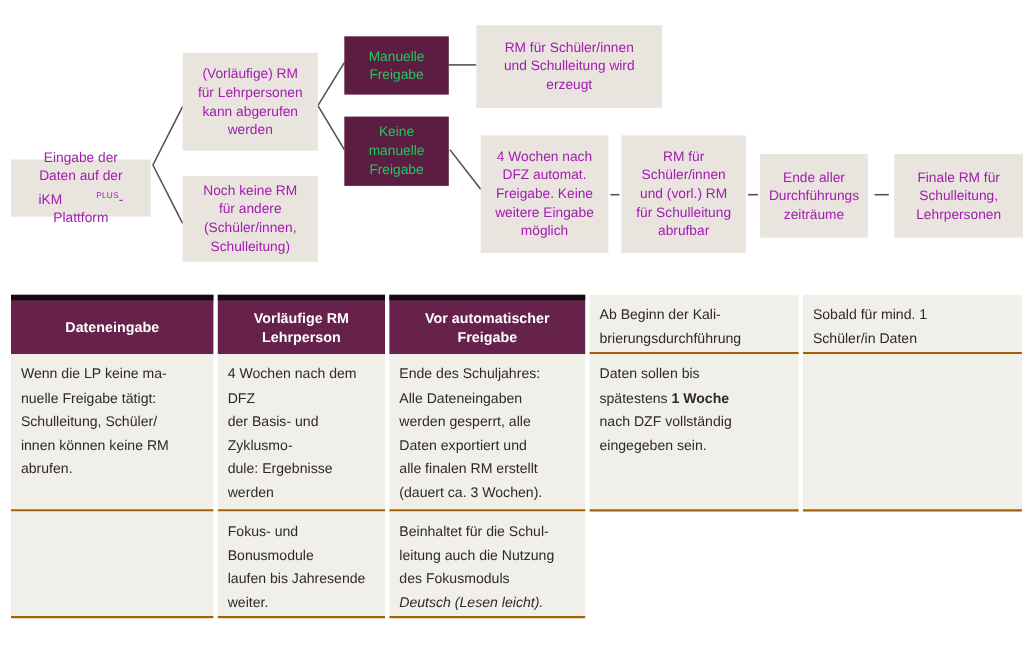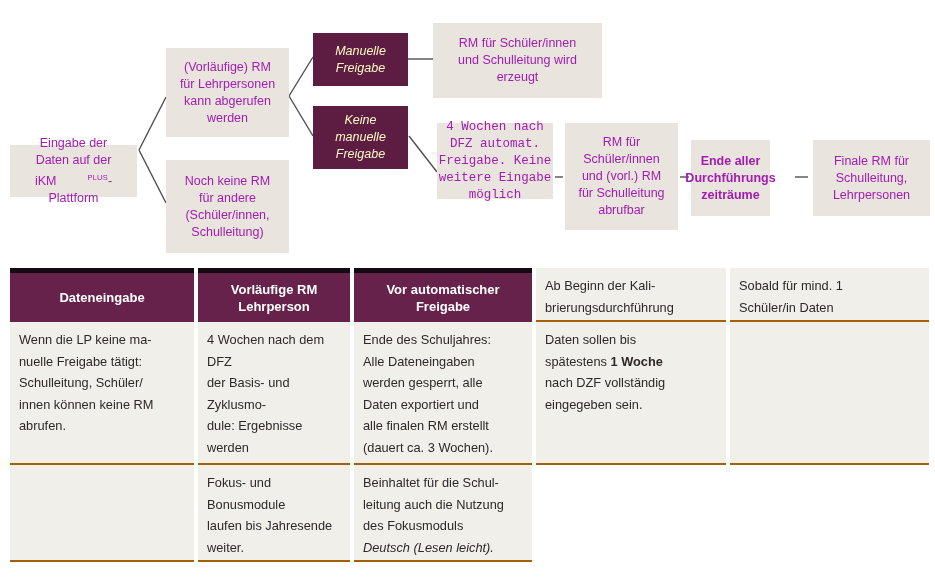--- a/index.html
+++ b/index.html
@@ -8,21 +8,21 @@
     font-family:"Liberation Sans",sans-serif;color:#2e282b;
   }
   
   #flowchart{position:absolute;left:0;top:0;width:935px;height:262px;}
   #connectors{position:absolute;left:0;top:0;}
   .fc-box{
     position:absolute;display:flex;align-items:center;justify-content:center;
     text-align:center;white-space:pre-line;background:#e9e5de;color:#a21caf;
     font-size:12.5px;line-height:17px;
   }
-  .fc-box.dark{background:#5d1d43;color:#fef9c3;font-style:italic;}
+  .fc-box.dark{background:#5d1d43;color:#22c55e;}
   .fc-sup{font-size:7.5px;vertical-align:super;letter-spacing:.2px;padding-left:31px;}
   
   #phase-table{
     position:absolute;left:10px;top:268px;width:919px;
     display:grid;
     grid-template-columns:184px 152px 178px 190px 199px;
     grid-template-rows:54px 143px 97px;
     column-gap:4px;
   }
   .th{
@@ -66,21 +66,21 @@
 iKM</span><span class="fc-sup">PLUS</span><span>-Plattform</span></span>
     </div>
 
     <div class="fc-box" style="left:166px;top:48px;width:123px;height:89px;">
       <span>(Vorläufige) RM
 für Lehrpersonen
 kann abgerufen
 werden</span>
     </div>
 
-    <div class="fc-box" style="left:166px;top:160px;width:123px;height:93px;">
+    <div class="fc-box" style="left:166px;top:160px;width:123px;height:78px;">
       <span>Noch keine RM
 für andere
 (Schüler/innen,
 Schulleitung)</span>
     </div>
 
     <div class="fc-box dark" style="left:313px;top:33px;width:95px;height:53px;">
       <span>Manuelle
 Freigabe</span>
     </div>
@@ -90,37 +90,37 @@
 manuelle
 Freigabe</span>
     </div>
 
     <div class="fc-box" style="left:433px;top:23px;width:169px;height:75px;">
       <span>RM für Schüler/innen
 und Schulleitung wird
 erzeugt</span>
     </div>
 
-    <div class="fc-box" style="left:437px;top:123px;width:116px;height:76px;font-family:Liberation Mono, monospace;">
+    <div class="fc-box" style="left:437px;top:123px;width:116px;height:107px;">
       <span>4 Wochen nach
 DFZ automat.
 Freigabe. Keine
 weitere Eingabe
 möglich</span>
     </div>
 
     <div class="fc-box" style="left:565px;top:123px;width:113px;height:107px;">
       <span>RM für
 Schüler/innen
 und (vorl.) RM
 für Schulleitung
 abrufbar</span>
     </div>
 
-    <div class="fc-box" style="left:691px;top:140px;width:79px;height:76px;font-weight:bold;">
+    <div class="fc-box" style="left:691px;top:140px;width:98px;height:76px;">
       <span>Ende aller
 Durchführungs
 zeiträume</span>
     </div>
 
     <div class="fc-box" style="left:813px;top:140px;width:117px;height:76px;">
       <span>Finale RM für
 Schulleitung,
 Lehrpersonen</span>
     </div>

